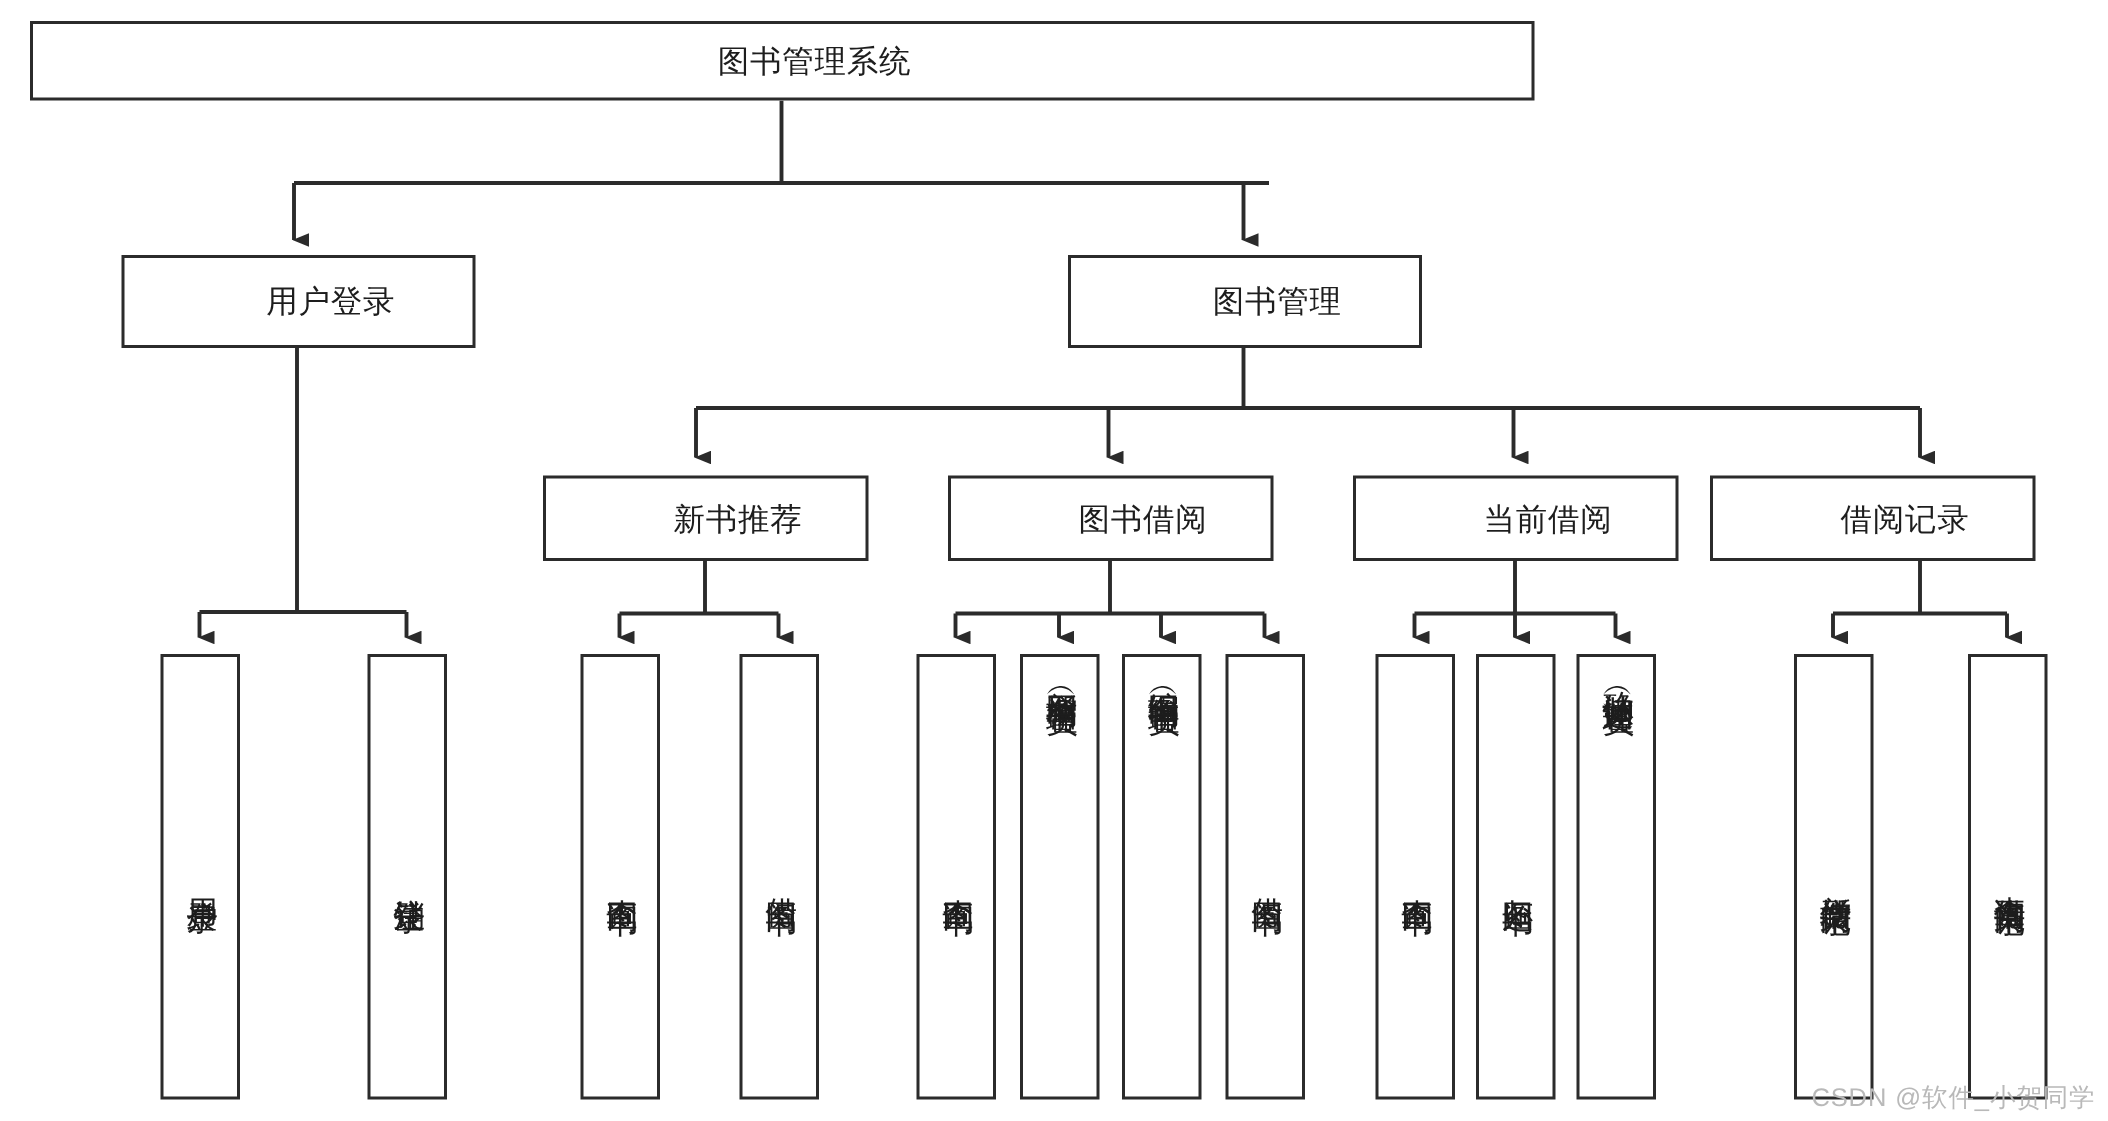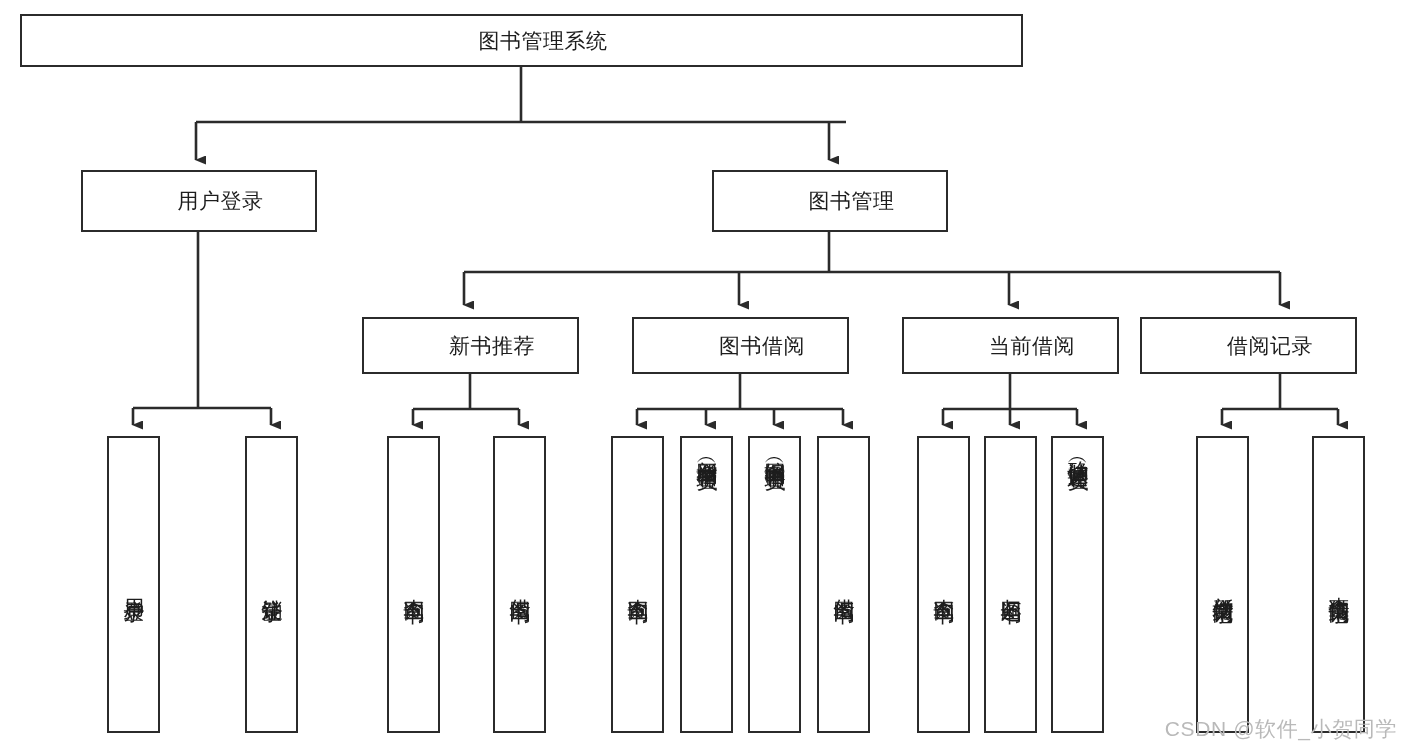--- a/index.html
+++ b/index.html
@@ -56,21 +56,21 @@
     text-orientation: upright;
     font-size: 21px;
     line-height: 1.18;
     letter-spacing: 1.5px;
     white-space: nowrap;
   }
   .watermark {
     position: absolute;
     right: 8px;
     bottom: 4px;
-    font-size: 21px;
+    font-size: 17px;
     color: #b9b9b9;
     letter-spacing: 0.6px;
     white-space: nowrap;
   }
 </style>
 </head>
 <body>
 
 <div id="canvas">
 

